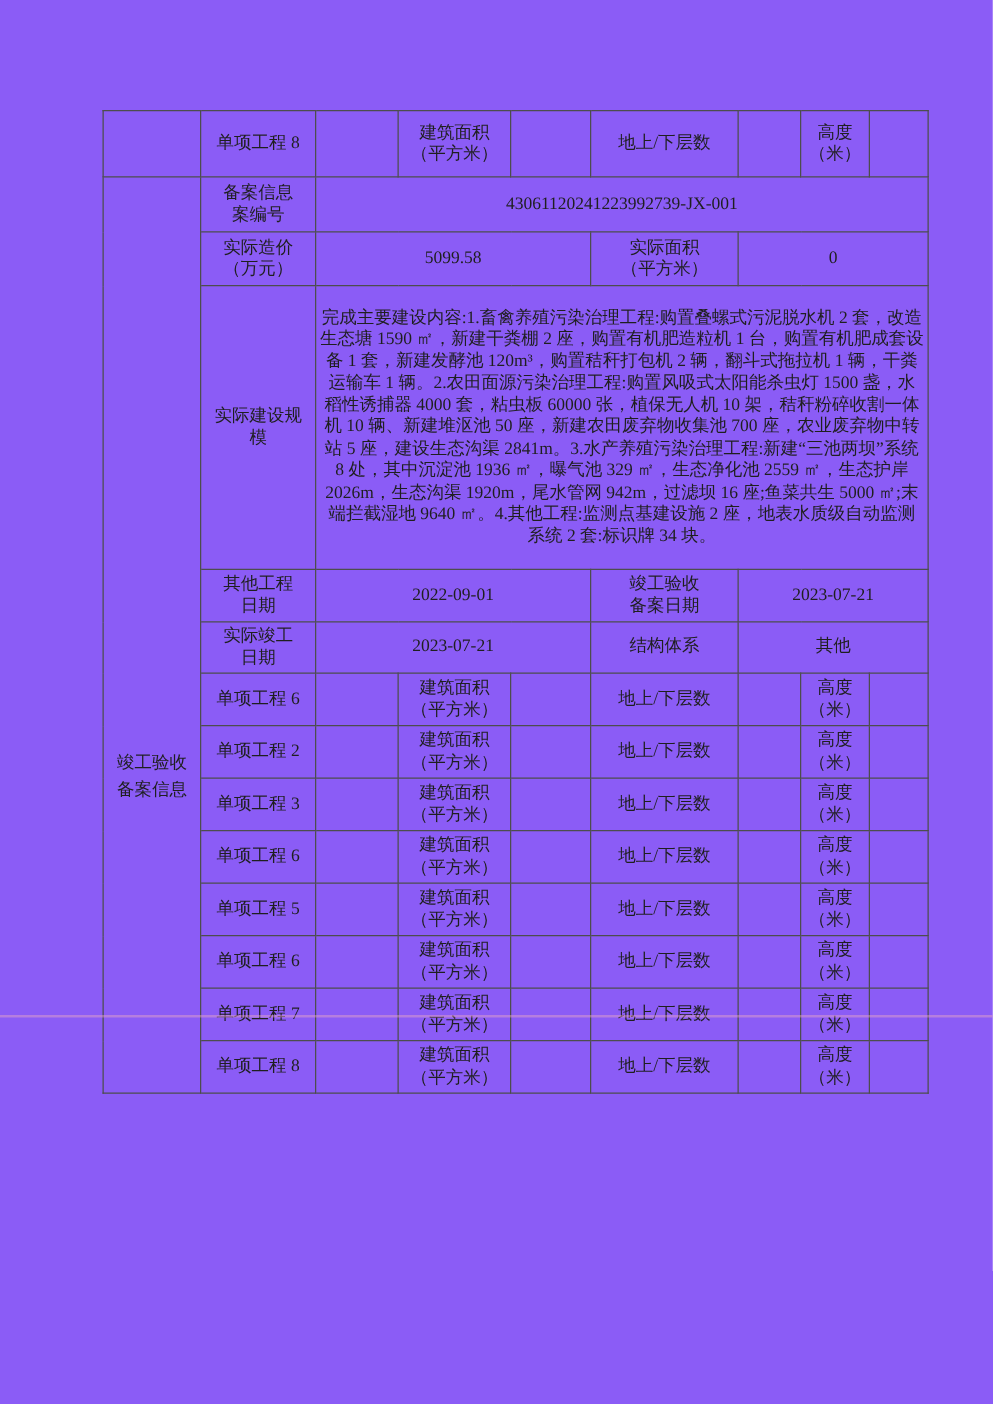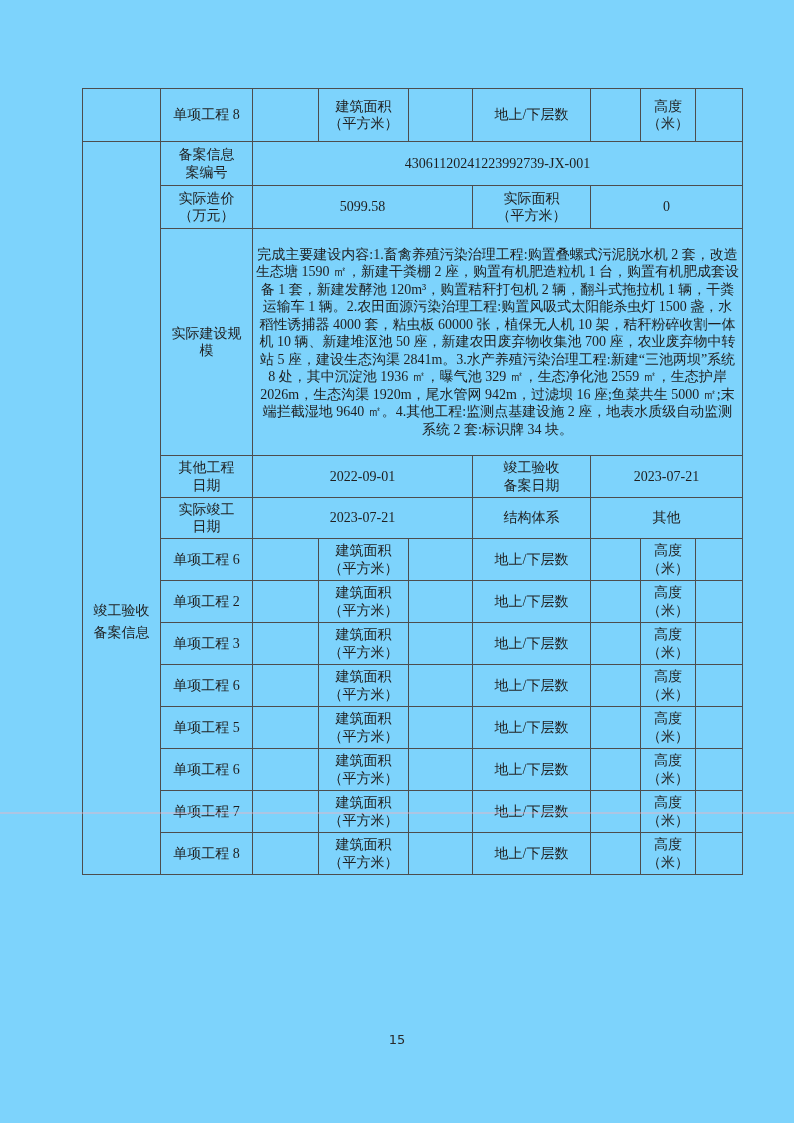--- a/index.html
+++ b/index.html
@@ -3,21 +3,21 @@
 <meta charset="utf-8">
 <style>
   html,body{margin:0;padding:0;}
   body{
     width:794px;height:1123px;position:relative;
     background:#ffffff;
     font-family:"Liberation Serif","DejaVu Serif",serif;
     color:#1f1f1f;
     overflow:hidden;
   }
-  .page{position:absolute;inset:0;background:#7dd3fc;}
+  .page{position:absolute;inset:0;background:#8b5cf6;}
 
   table.doc{
     position:absolute;left:82px;top:88px;width:660px;
     border-collapse:collapse;table-layout:fixed;
   }
   table.doc td{
     border:1px solid #4d4d4d;
     text-align:center;vertical-align:middle;
     font-size:14px;line-height:1.25;
     padding:1px 3px;
@@ -221,14 +221,13 @@
       <td></td>
       <td class="pre">高度
 （米）</td>
       <td></td>
     </tr>
   </tbody>
     </table>
 
   <div class="scan-line"></div>
 
-  <div class="page-number">15</div>
 </div>
 
 </body></html>

